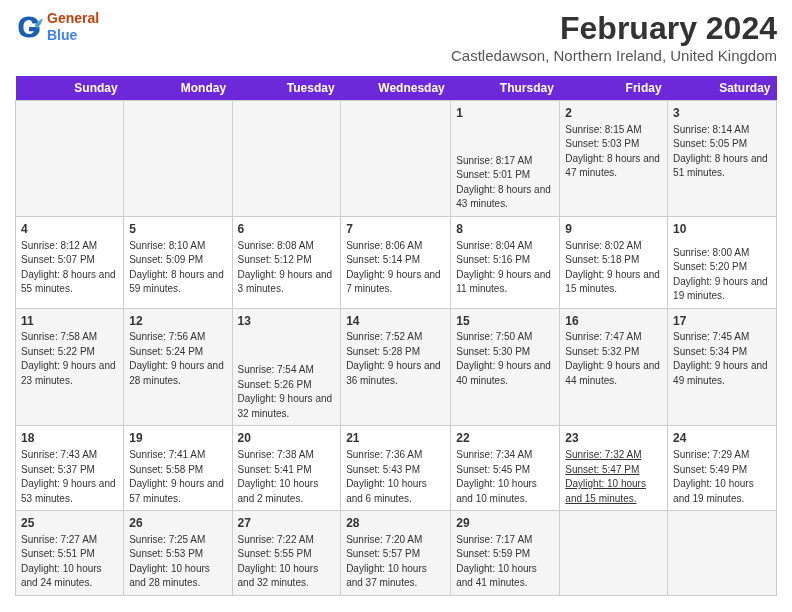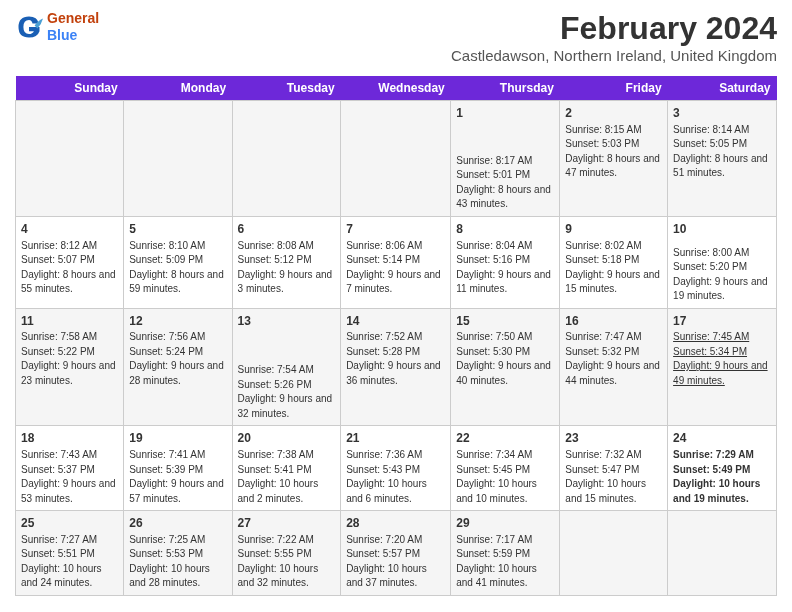--- a/index.html
+++ b/index.html
@@ -212,36 +212,36 @@
 Daylight: 9 hours and 40 minutes.</div>
         </td>
         <td>
           <span class="day-number">16</span>
           <div class="day-content" style="white-space: pre-line;">Sunrise: 7:47 AM
 Sunset: 5:32 PM
 Daylight: 9 hours and 44 minutes.</div>
         </td>
         <td>
           <span class="day-number">17</span>
-          <div class="day-content" style="white-space: pre-line; text-decoration: underline;">Sunrise: 7:45 AM
+          <div class="day-content" style="white-space: pre-line;">Sunrise: 7:45 AM
 Sunset: 5:34 PM
 Daylight: 9 hours and 49 minutes.</div>
         </td>
       </tr>
       <tr>
         <td>
           <span class="day-number">18</span>
           <div class="day-content" style="white-space: pre-line;">Sunrise: 7:43 AM
 Sunset: 5:37 PM
 Daylight: 9 hours and 53 minutes.</div>
         </td>
         <td>
           <span class="day-number">19</span>
           <div class="day-content" style="white-space: pre-line;">Sunrise: 7:41 AM
-Sunset: 5:39 PM
+Sunset: 5:58 PM
 Daylight: 9 hours and 57 minutes.</div>
         </td>
         <td>
           <span class="day-number">20</span>
           <div class="day-content" style="white-space: pre-line;">Sunrise: 7:38 AM
 Sunset: 5:41 PM
 Daylight: 10 hours and 2 minutes.</div>
         </td>
         <td>
           <span class="day-number">21</span>
@@ -250,27 +250,27 @@
 Daylight: 10 hours and 6 minutes.</div>
         </td>
         <td>
           <span class="day-number">22</span>
           <div class="day-content" style="white-space: pre-line;">Sunrise: 7:34 AM
 Sunset: 5:45 PM
 Daylight: 10 hours and 10 minutes.</div>
         </td>
         <td>
           <span class="day-number">23</span>
-          <div class="day-content" style="white-space: pre-line;">Sunrise: 7:32 AM
+          <div class="day-content" style="white-space: pre-line; text-decoration: underline;">Sunrise: 7:32 AM
 Sunset: 5:47 PM
 Daylight: 10 hours and 15 minutes.</div>
         </td>
         <td>
           <span class="day-number">24</span>
-          <div class="day-content" style="white-space: pre-line; font-weight: bold;">Sunrise: 7:29 AM
+          <div class="day-content" style="white-space: pre-line;">Sunrise: 7:29 AM
 Sunset: 5:49 PM
 Daylight: 10 hours and 19 minutes.</div>
         </td>
       </tr>
       <tr>
         <td>
           <span class="day-number">25</span>
           <div class="day-content" style="white-space: pre-line;">Sunrise: 7:27 AM
 Sunset: 5:51 PM
 Daylight: 10 hours and 24 minutes.</div>

